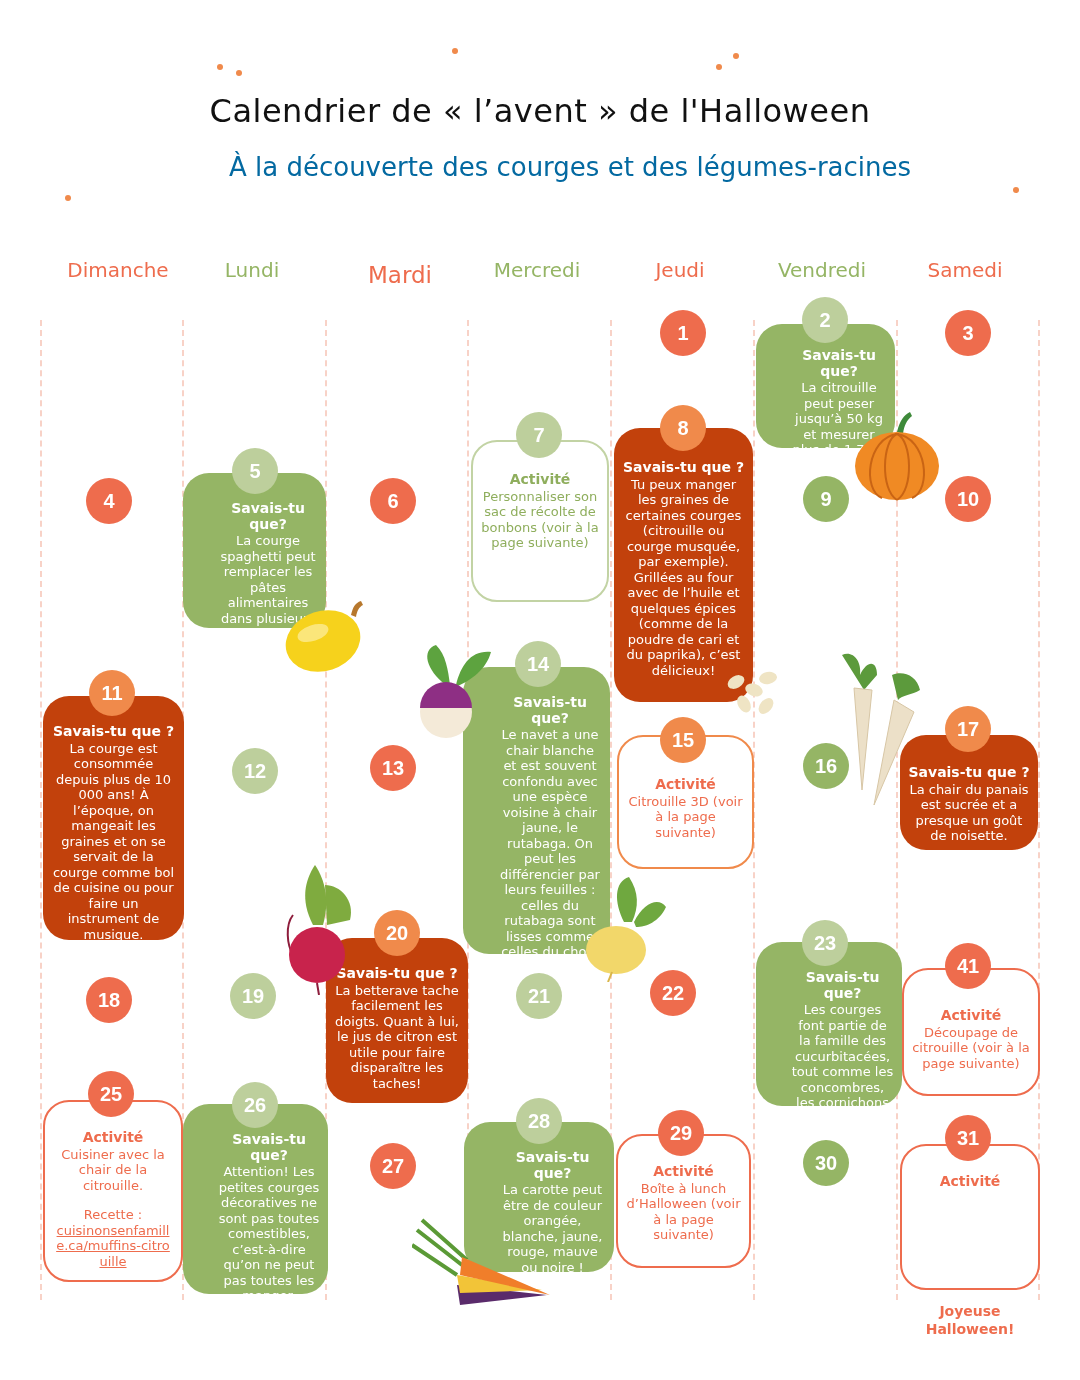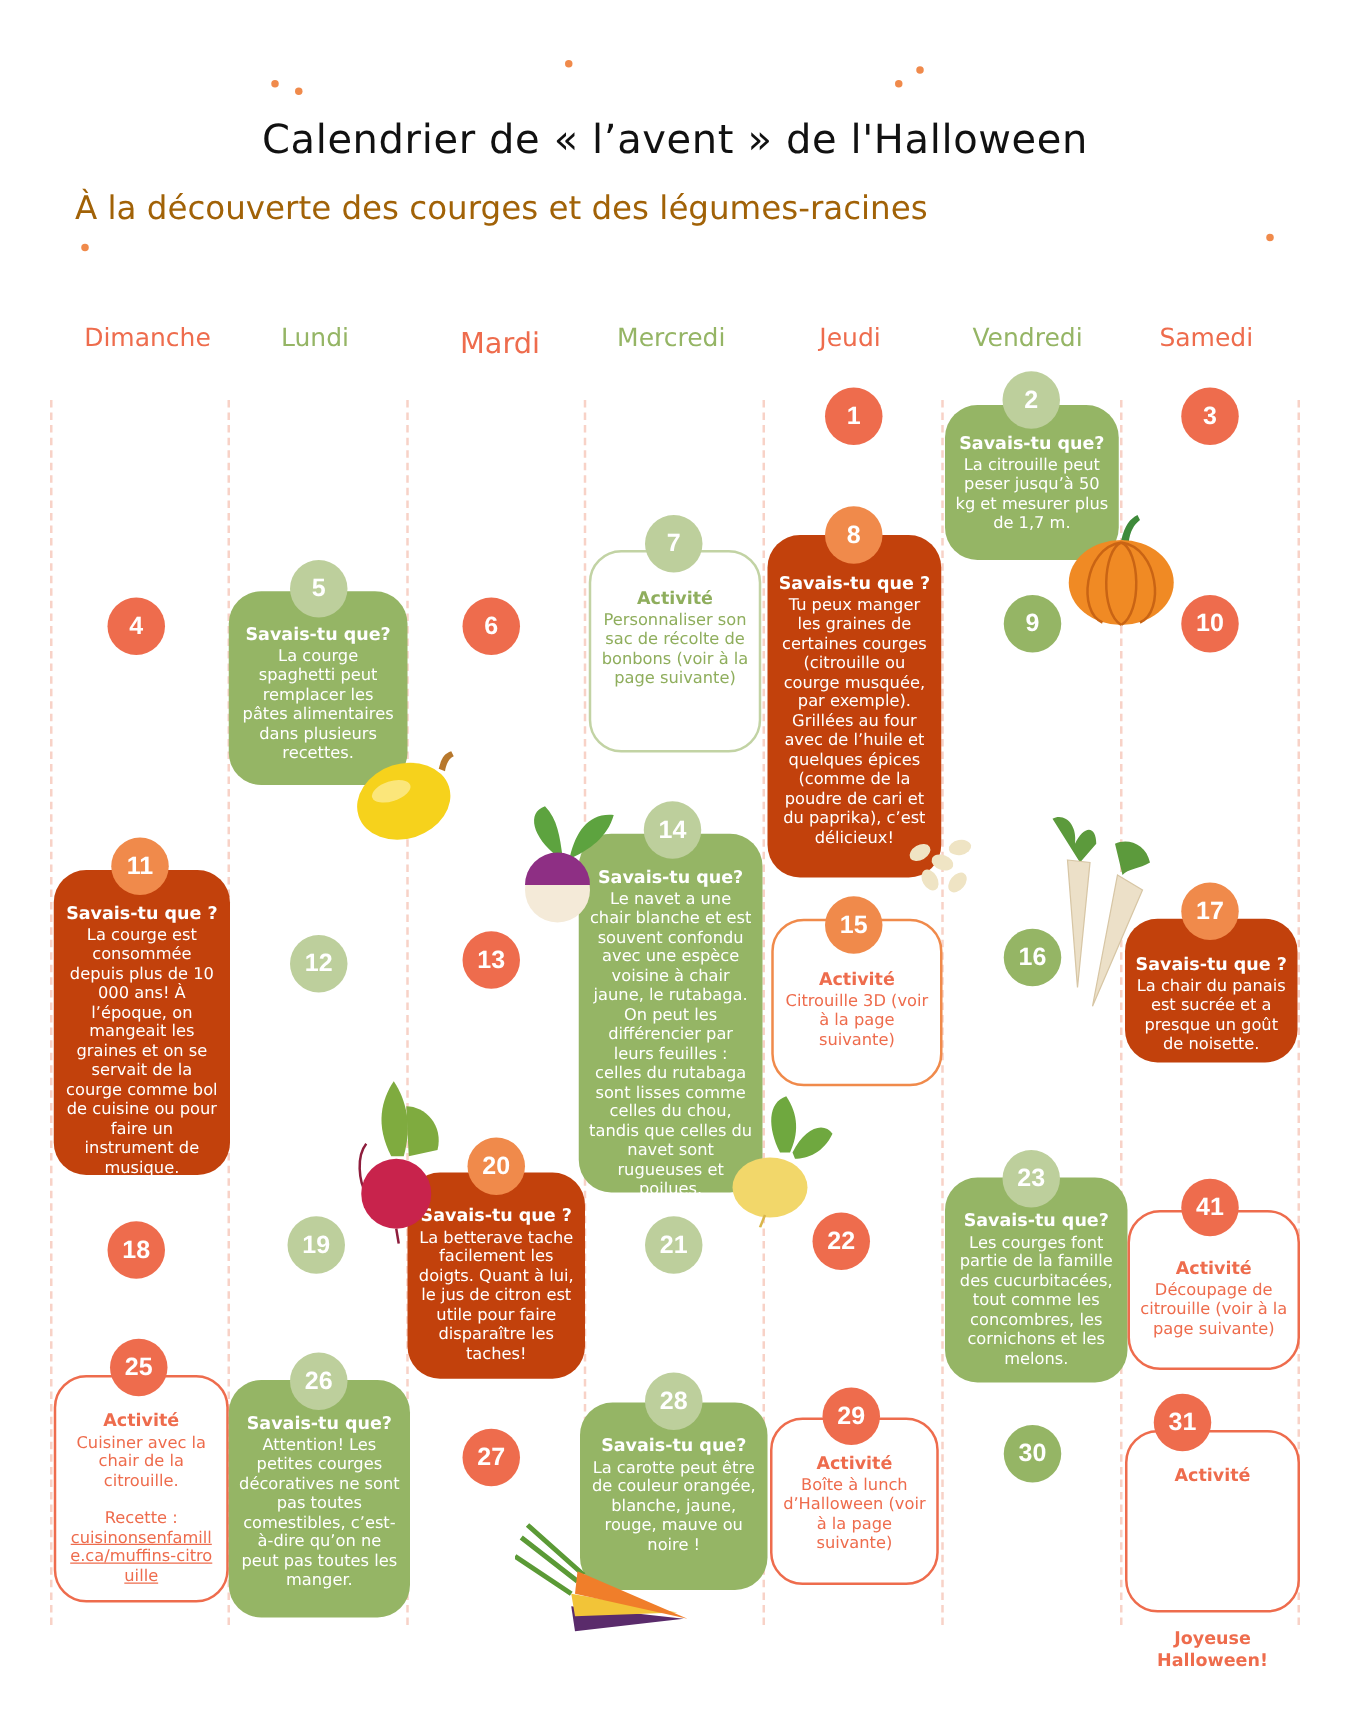--- a/index.html
+++ b/index.html
@@ -7,22 +7,22 @@
     width: 1080px; height: 1380px; background: #ffffff;
     font-family: "DejaVu Sans", sans-serif; position: relative; overflow: hidden;
   }
   .dot { position: absolute; width: 6px; height: 6px; border-radius: 50%; background: #f08a4b; }
   .title {
     position: absolute; left: 0; width: 1080px; top: 92px; text-align: center;
     font-family: "DejaVu Sans", sans-serif; font-size: 32px; font-weight: normal;
     color: #111; letter-spacing: 0.5px;
   }
   .subtitle {
-    position: absolute; left: 60px; width: 1020px; top: 152px; text-align: left;
-    font-size: 26px; color: #a16207;
+    position: absolute; left: 60px; width: 1020px; top: 152px; text-align: center;
+    font-size: 26px; color: #0369a1;
   }
   .day-head {
     position: absolute; top: 258px; width: 140px; text-align: center;
     font-size: 20px;
   }
   .vline {
     position: absolute; top: 320px; height: 980px; width: 0;
     border-left: 2px dashed #f8d2c7;
   }
   .num {
@@ -34,21 +34,21 @@
   .c-red { background: #ee6c4d; }
   .c-green { background: #95b565; }
   .c-lgreen { background: #bdcf9c; }
   .c-orange { background: #f08a4b; }
   .card {
     position: absolute; border-radius: 26px; text-align: center;
     font-size: 13px; line-height: 15.5px; padding: 28px 8px 10px; z-index: 2;
     font-family: "DejaVu Sans", sans-serif;
   }
   .card .h { font-weight: bold; font-size: 14px; display: block; margin-bottom: 1px; }
-  .card.fill-green { background: #95b565; color: #fff; }
+  .card.fill-green { background: #95b565; color: #fff; padding-left: 35px; }
   .card.fill-red { background: #c2410c; color: #fff; }
   .card.out-green { background: #fff; border: 2px solid #c2d3a4; color: #8fae5d; }
   .card.out-red { background: #fff; border: 2px solid #ee6c4d; color: #ee6c4d; }
   .card .link { text-decoration: underline; display: block; }
   .card .gap { display: block; height: 14px; }
   .deco { position: absolute; z-index: 4; }
   .footer {
     position: absolute; left: 905px; top: 1302px; width: 130px; text-align: center;
     color: #ee6c4d; font-weight: bold; font-size: 14px; line-height: 18px;
   }
@@ -199,21 +199,21 @@
   <span class="h">Activité</span>
   <span>Boîte à lunch d’Halloween (voir à la page suivante)</span>
 </div>
 <div class="num c-red" style="left:658px;top:1110px">29</div>
 
 <div class="num c-green" style="left:803px;top:1140px">30</div>
 
 <div class="card out-red" style="left:900px;top:1144px;width:140px;height:146px;padding-top:28px">
   <span class="h">Activité</span>
 </div>
-<div class="num c-red" style="left:923px;top:1115px">31</div>
+<div class="num c-red" style="left:945px;top:1115px">31</div>
 
 <div class="footer">
   <div>Joyeuse</div>
   <div>Halloween!</div>
 </div>
 
 <svg class="deco" style="left:852px;top:410px" width="90" height="92" viewBox="0 0 90 92">
   <path d="M45 22 C48 10 52 5 58 2 L60 6 C55 10 52 15 51 24 Z" fill="#3e8a3a"></path>
   <ellipse cx="45" cy="56" rx="42" ry="34" fill="#f08a24"></ellipse>
   <path d="M45 24 C30 30 28 80 45 90 M45 24 C60 30 62 80 45 90 M45 24 C15 28 10 80 30 88 M45 24 C75 28 80 80 60 88" stroke="#c96414" stroke-width="2" fill="none"></path>

